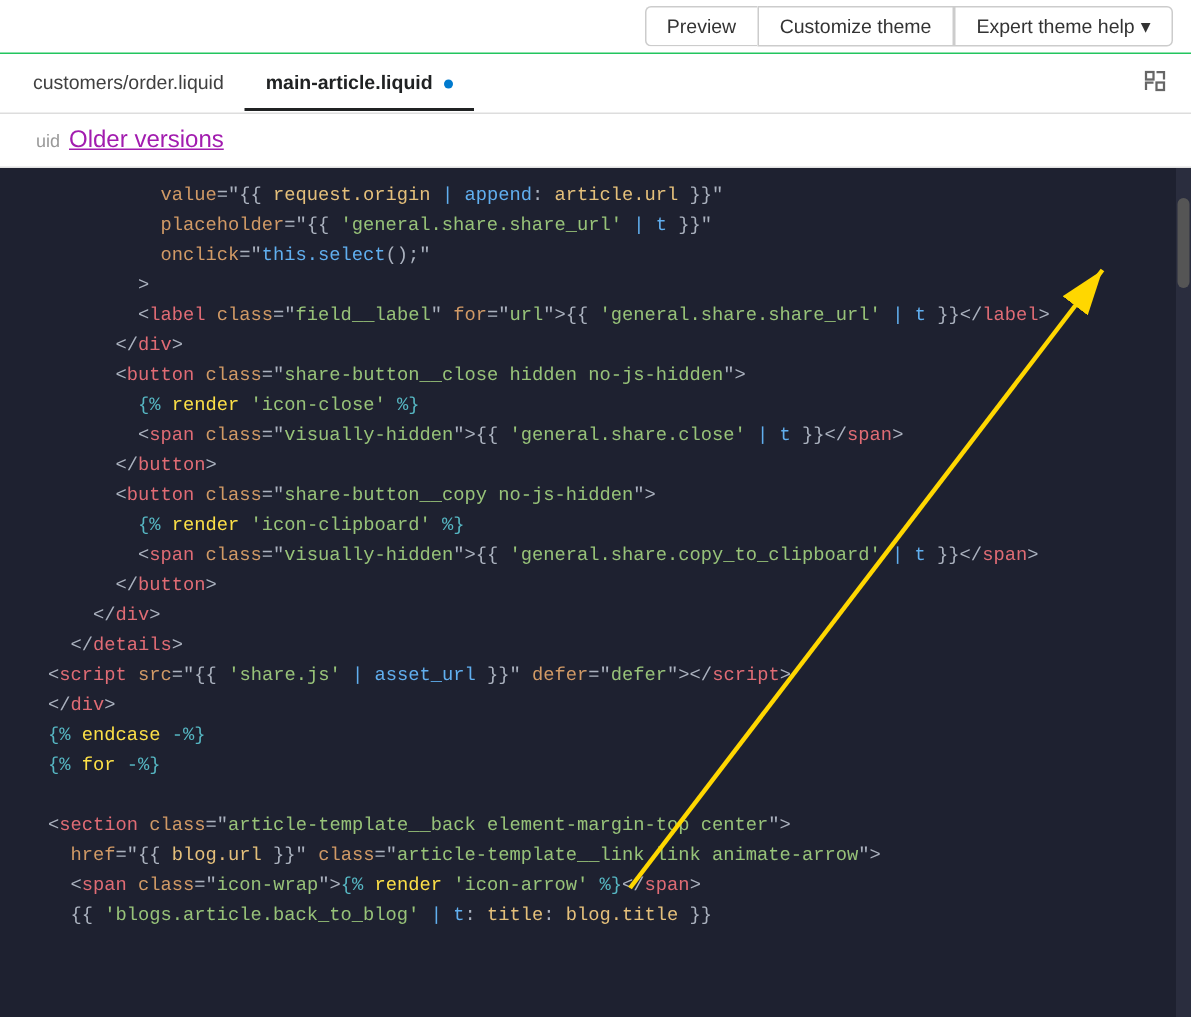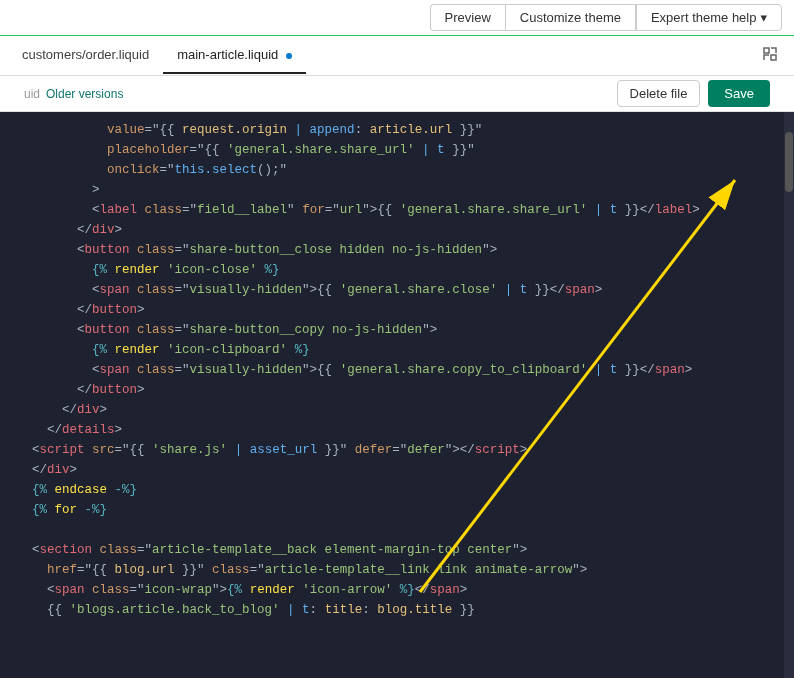--- a/index.html
+++ b/index.html
@@ -52,21 +52,21 @@
       padding: 10px 14px;
       font-size: 13px;
       color: #404040;
       cursor: pointer;
       border-bottom: 2px solid transparent;
       white-space: nowrap;
     }
     .tab.active {
       color: #202223;
       border-bottom: 2px solid #202223;
-      font-weight: 400;
+      font-weight: 700;
     }
     .tab-dot {
       display: inline-block;
       width: 6px;
       height: 6px;
       background: #007ace;
       border-radius: 50%;
       margin-left: 4px;
       vertical-align: middle;
     }
@@ -87,23 +87,24 @@
       gap: 8px;
     }
     .editor-toolbar-left {
       display: flex;
       align-items: center;
       gap: 6px;
       font-size: 12px;
       color: #999;
     }
     .older-versions-link {
-      color: #0f766e;
-      cursor: pointer;
-      font-size: 12px;
+      color: #a21caf;
+      cursor: pointer;
+      font-size: 16px;
+      text-decoration: underline;
     }
     .editor-toolbar-right {
       margin-left: auto;
       display: flex;
       gap: 8px;
     }
     .delete-file-btn {
       padding: 5px 12px;
       border: 1px solid #ccc;
       background: #fff;
@@ -222,24 +223,20 @@
         <path d="M9 2h5v5M7 9H2v5" stroke="#666" stroke-width="1.5"></path>
       </svg>
   </div>
 </div>
 
 <div class="editor-toolbar">
   <div class="editor-toolbar-left">
     <span>uid</span>
     <a class="older-versions-link">Older versions</a>
   </div>
-  <div class="editor-toolbar-right">
-    <button class="delete-file-btn">Delete file</button>
-    <button class="save-btn">Save</button>
-  </div>
 </div>
 
 <div class="editor-area">
   <div class="code-content">
 
     <div class="line">
       <span class="line-num"></span>
       <span class="line-code"><span class="attr">          value</span><span class="punct">="{{</span> <span class="liq">request.origin</span> <span class="liq-fn">| append</span><span class="punct">:</span> <span class="liq">article.url</span> <span class="punct">}}"</span></span>
     </div>
     <div class="line">

